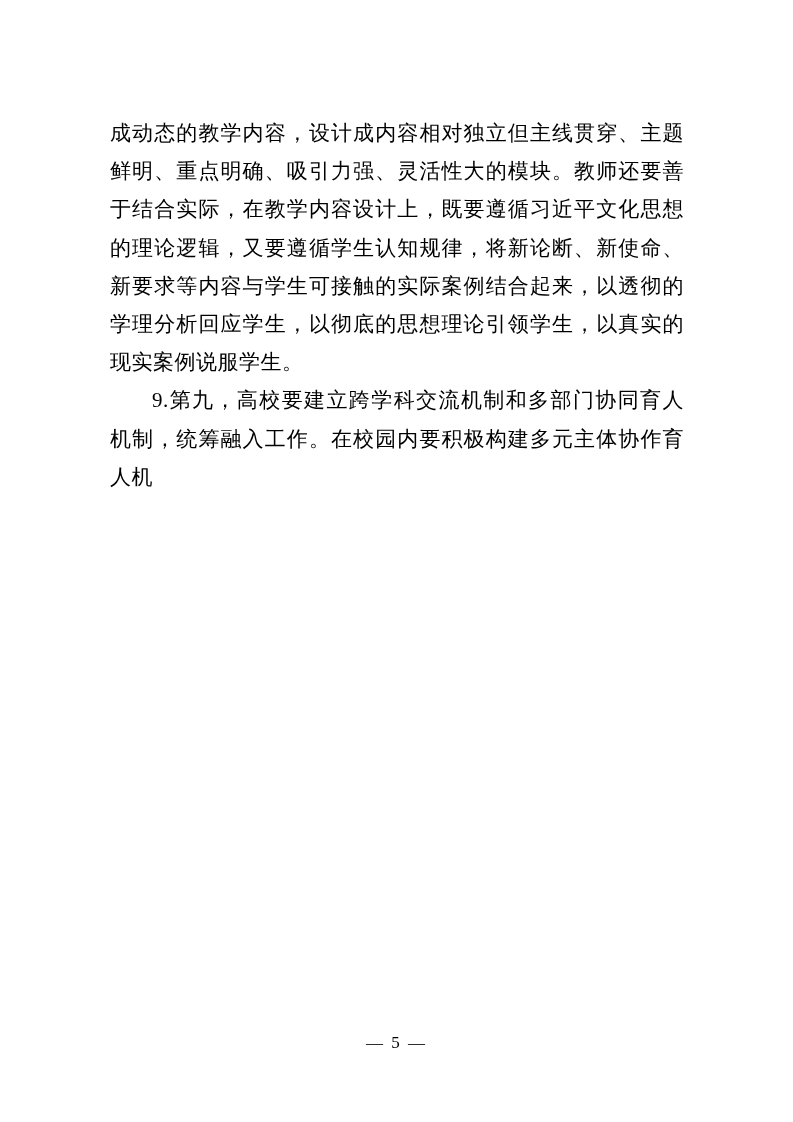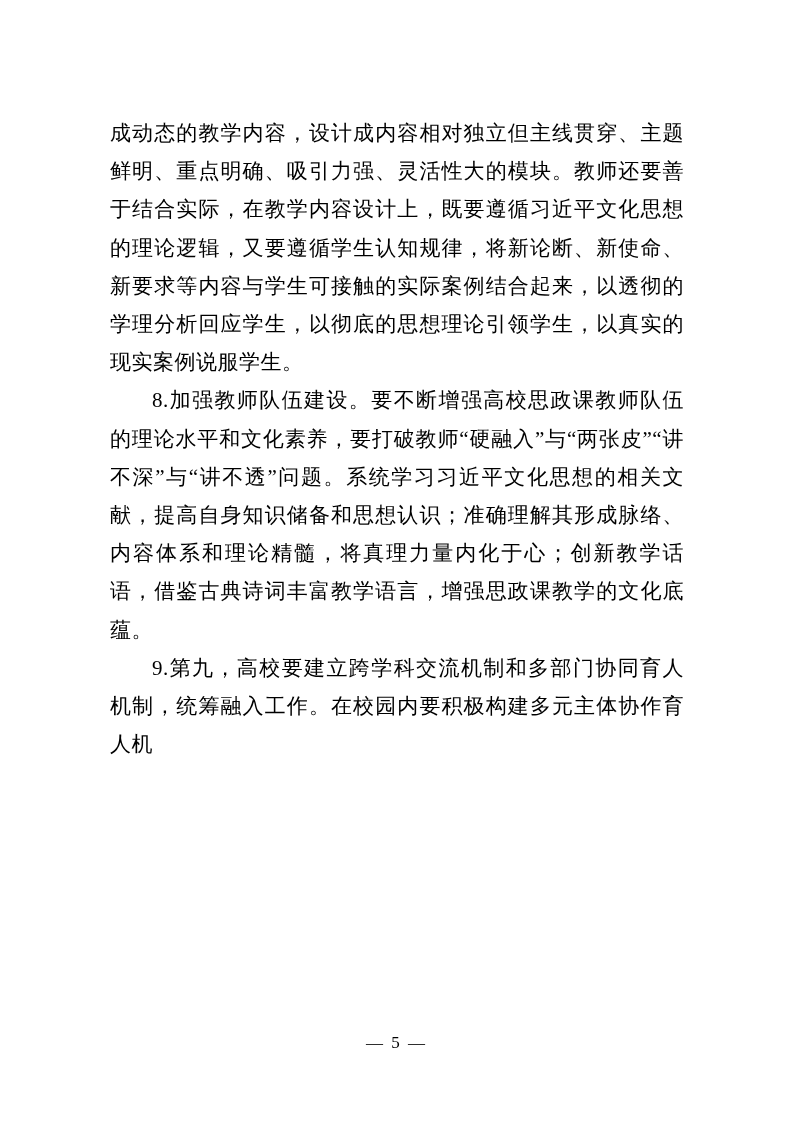--- a/index.html
+++ b/index.html
@@ -45,17 +45,16 @@
     letter-spacing: 2px;
     color: #000000;
   }
 </style>
 </head>
 <body>
 
 <div class="page">
   <div class="content">
     <p class="para">成动态的教学内容，设计成内容相对独立但主线贯穿、主题鲜明、重点明确、吸引力强、灵活性大的模块。教师还要善于结合实际，在教学内容设计上，既要遵循习近平文化思想的理论逻辑，又要遵循学生认知规律，将新论断、新使命、新要求等内容与学生可接触的实际案例结合起来，以透彻的学理分析回应学生，以彻底的思想理论引领学生，以真实的现实案例说服学生。</p>
-    <p class="para indent">8.加强教师队伍建设。要不断增强高校思政课教师队伍的理论水平和文化素养，要打破教师“硬融入”与“两张皮”“讲不深”与“讲不透”问题。系统学习习近平文化思想的相关文献，提高自身知识储备和思想认识；准确理解其形成脉络、内容体系和理论精髓，将真理力量内化于心；创新教学话语，借鉴古典诗词丰富教学语言，增强思政课教学的文化底蕴。</p>
     <p class="para indent">9.第九，高校要建立跨学科交流机制和多部门协同育人机制，统筹融入工作。在校园内要积极构建多元主体协作育人机</p>
   </div>
   <div class="footer">— 5 —</div>
 </div>
 
 </body></html>

